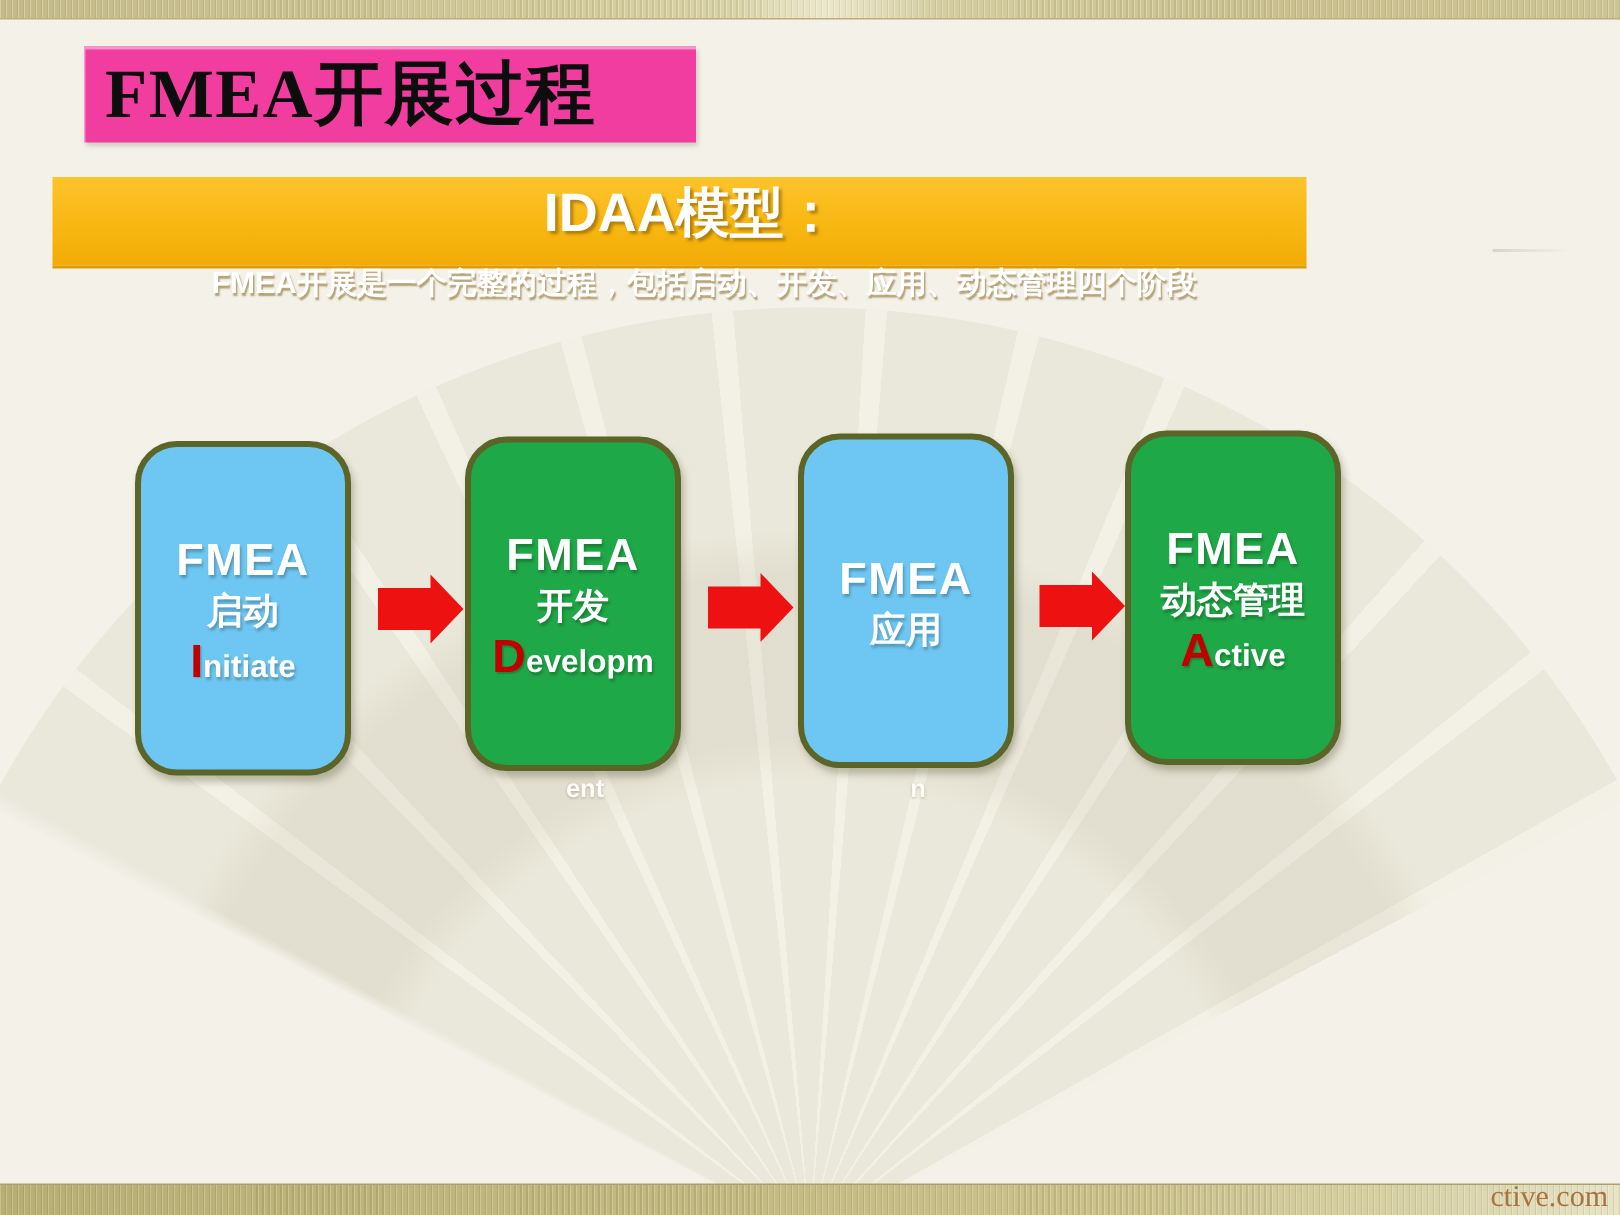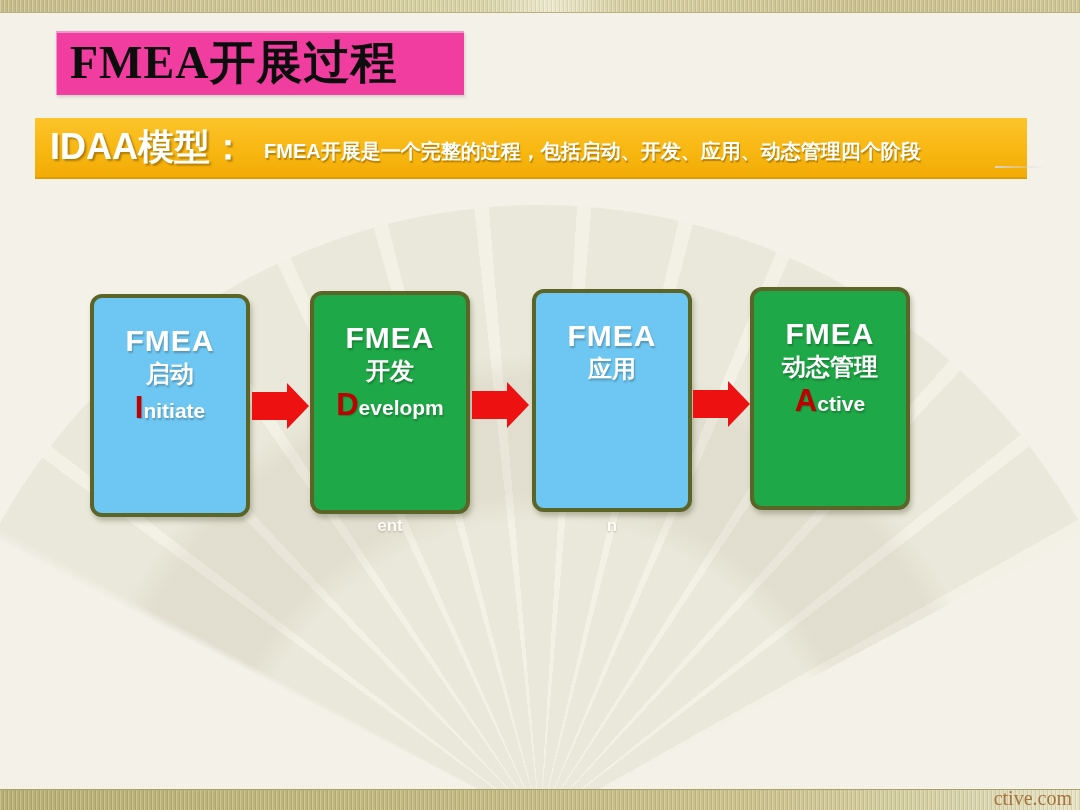--- a/index.html
+++ b/index.html
@@ -30,36 +30,36 @@
     background:conic-gradient(from 62deg at 50% 50%, #f3f1e8 0deg 235.4deg, rgba(243,241,232,0) 236.6deg 360deg);}
 
   
   .title-bar{position:absolute;left:30px;top:31px;width:408px;height:64px;z-index:7;
     background:#f13da0;box-shadow:inset 1px 2px 0 rgba(255,255,255,.45), 1px 2px 3px rgba(0,0,0,.15);
     display:flex;align-items:center;margin-left:26px;}
   .title-bar span{font-family:"Liberation Serif","DejaVu Serif",serif;font-weight:700;
     font-size:46px;color:#0d0d0d;padding-left:14px;letter-spacing:1px;white-space:nowrap;}
 
   
-  .banner{position:absolute;left:35px;top:118px;width:992px;height:61px;z-index:7;
+  .banner{position:absolute;left:35px;top:118px;width:836px;height:61px;z-index:7;
     background:linear-gradient(#fcc42b 0%,#f8b712 55%,#f3ab05 100%);
     border-bottom:2px solid #e09c00;box-sizing:border-box;
-    display:flex;align-items:center;padding-left:15px;}
+    display:flex;align-items:center;padding-left:15px;flex-direction:column;}
   .banner-label{font-size:36px;font-weight:700;color:#ffffff;white-space:nowrap;
     text-shadow:2px 2px 2px rgba(120,80,0,.55);}
   .banner-desc{font-size:20px;font-weight:700;color:#ffffff;white-space:nowrap;
     margin-left:18px;margin-top:8px;text-shadow:1px 2px 1px rgba(120,80,0,.5);}
   .banner-tail-line{position:absolute;left:995px;top:166px;width:50px;height:2px;z-index:7;
     background:linear-gradient(to right,#d8d5c8,rgba(216,213,200,0));}
 
   
-  .step-box{position:absolute;width:160px;height:223px;box-sizing:border-box;z-index:3;
-    border:4px solid #5a6527;border-radius:12px;
+  .step-box{position:absolute;width:144px;height:223px;box-sizing:border-box;z-index:3;
+    border:4px solid #5a6527;border-radius:28px;
     box-shadow:2px 4px 5px rgba(90,90,60,.35);
-    display:flex;flex-direction:column;align-items:center;justify-content:flex-start;
+    display:flex;flex-direction:column;align-items:center;justify-content:center;
     padding:26px 4px 22px 4px;}
   .step-box.blue{background:#6ec7f2;}
   .step-box.green{background:#1fa847;}
   .step-title{font-size:30px;font-weight:700;color:#ffffff;letter-spacing:1px;
     text-shadow:1px 2px 2px rgba(0,0,0,.25);}
   .step-cn{font-size:24px;font-weight:700;color:#ffffff;white-space:nowrap;
     text-shadow:1px 2px 2px rgba(0,0,0,.25);}
   .step-en{font-size:21px;font-weight:700;color:#ffffff;white-space:nowrap;
     text-shadow:1px 2px 2px rgba(0,0,0,.25);}
   .en-initial{font-size:31px;font-weight:700;color:#c00000;

